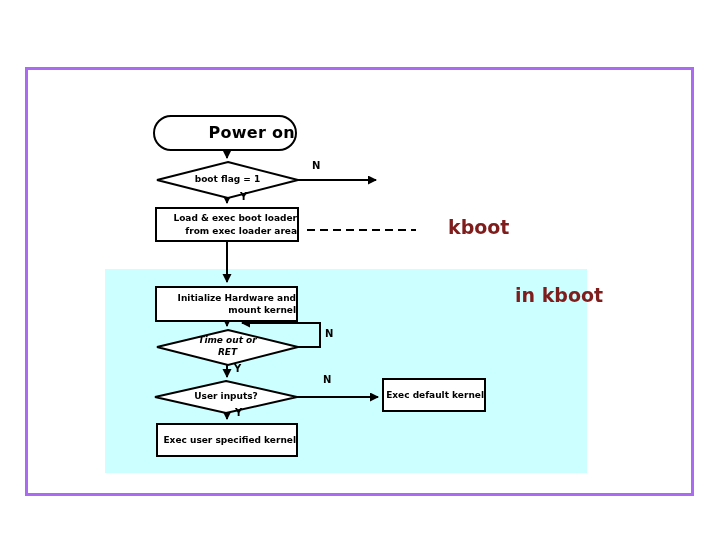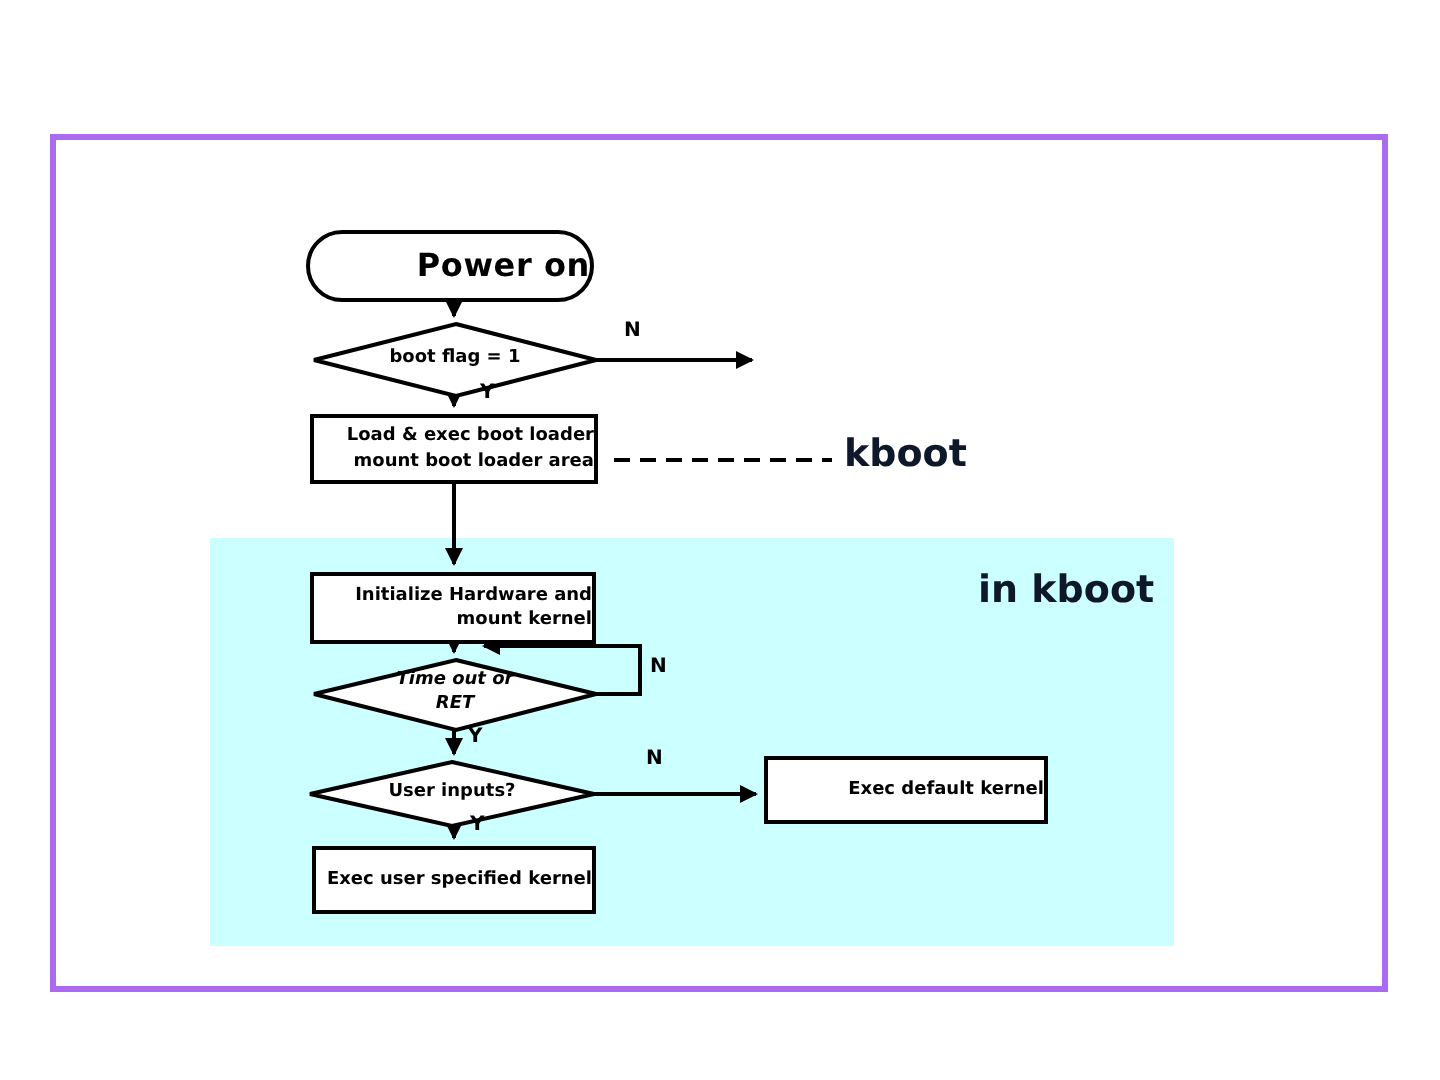--- a/index.html
+++ b/index.html
@@ -56,22 +56,23 @@
   .edge-label {
     position: absolute;
     font-weight: bold;
     font-size: 10px;
     color: #000000;
   }
   .annotation {
     position: absolute;
     font-weight: bold;
     font-size: 19px;
-    color: #0f172a;
+    color: #7f1d1d;
     white-space: nowrap;
+    margin-left: 26px;
   }
 </style>
 </head>
 <body>
 
 <div class="canvas">
 
   <div class="frame"></div>
 
   <div class="kboot-region"></div>
@@ -106,29 +107,29 @@
   <div class="diamond-label" style="left:157px; top:174px; width:141px;">boot flag = 1</div>
   <div class="diamond-label" style="left:157px; top:335px; width:141px;font-style:italic;">
     <div>Time out or</div>
     <div>RET</div>
   </div>
   <div class="diamond-label" style="left:155px; top:391px; width:142px;">User inputs?</div>
 
 
   <div class="node" style="left:155px; top:207px; width:144px; height:35px;">
     <div>Load &amp; exec boot loader</div>
-    <div>mount boot loader area</div>
+    <div>from exec loader area</div>
   </div>
 
   <div class="node" style="left:155px; top:286px; width:143px; height:36px;">
     <div>Initialize Hardware and</div>
     <div>mount kernel</div>
   </div>
 
-  <div class="node" style="left:382px; top:378px; width:142px; height:34px;">
+  <div class="node" style="left:382px; top:378px; width:104px; height:34px;">
     <span>Exec default kernel</span>
   </div>
 
   <div class="node" style="left:156px; top:423px; width:142px; height:34px;">
     <span>Exec user specified kernel</span>
   </div>
 
   <span class="edge-label" style="left:312px; top:160px;">N</span>
   <span class="edge-label" style="left:240px; top:191px;">Y</span>
   <span class="edge-label" style="left:325px; top:328px;">N</span>

